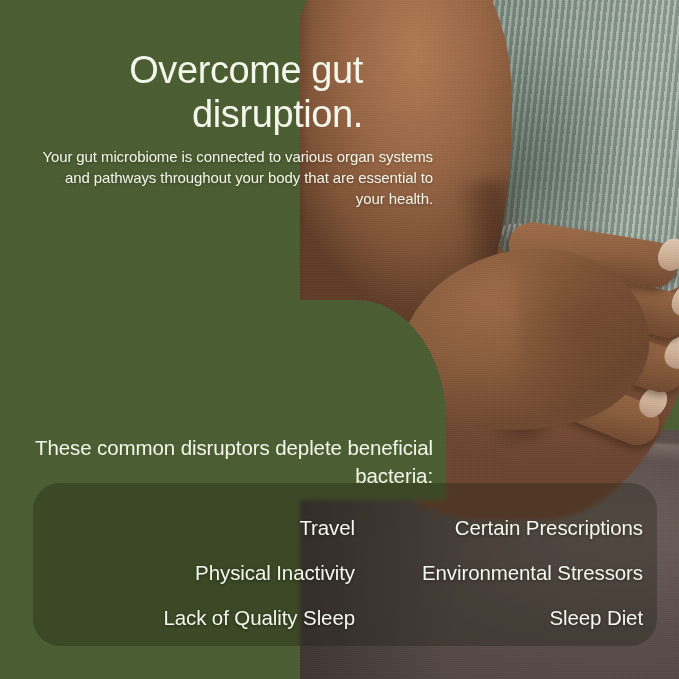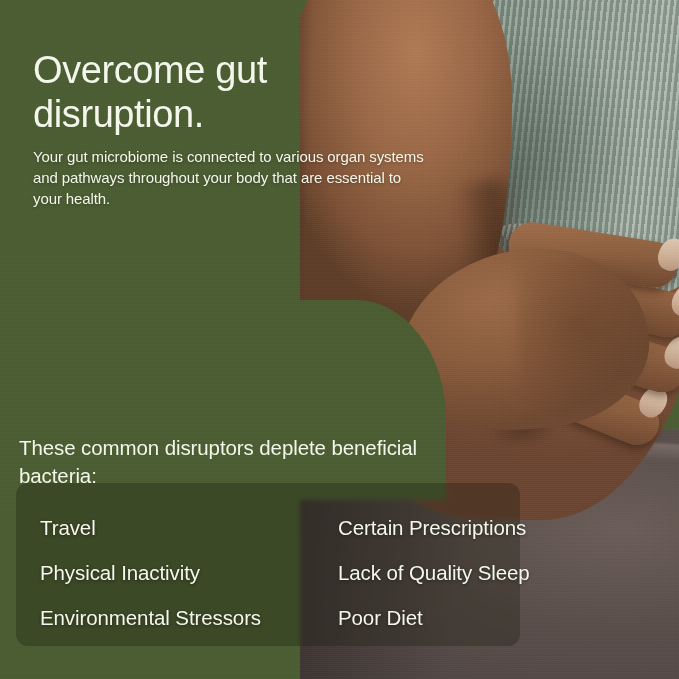--- a/index.html
+++ b/index.html
@@ -10,20 +10,21 @@
   body {
     font-family: "Liberation Sans", "DejaVu Sans", sans-serif;
   }
 
   #ad-card {
     position: relative;
     width: 679px;
     height: 679px;
     overflow: hidden;
     background: #4a5c31;
+    text-align: right;
   }
 
   
   .photo-layer {
     position: absolute;
     inset: 0;
     overflow: hidden;
   }
 
   
@@ -251,38 +252,38 @@
     width: 400px;
     font-size: 15px;
     line-height: 1.40;
     font-weight: 400;
     color: #f3f6ea;
     letter-spacing: -0.1px;
     text-shadow: 0 1px 3px rgba(25,20,12,.35);
   }
   .list-lead {
     position: absolute;
-    left: 19px;
+    left: 33px;
     top: 413px;
     width: 400px;
     font-size: 20.5px;
     line-height: 1.40;
     font-weight: 400;
     color: #f3f6ea;
     letter-spacing: -0.1px;
   }
 
   
   .panel {
     position: absolute;
-    left: 16px;
+    left: 33px;
     top: 483px;
-    width: 504px;
+    width: 624px;
     height: 163px;
-    border-radius: 12px;
+    border-radius: 27px;
     background: rgba(22, 26, 14, 0.30);
     backdrop-filter: blur(2px);
   }
   .panel-grid {
     position: absolute;
     left: 24px;
     top: 22px;
     right: 14px;
     bottom: 14px;
     display: grid;
@@ -346,19 +347,19 @@
 
   <p class="subcopy">Your gut microbiome is connected to various organ systems and pathways throughout your body that are essential to your health.</p>
 
   <p class="list-lead">These common disruptors deplete beneficial bacteria:</p>
 
   <div class="panel">
     <div class="panel-grid">
       <div class="disruptor">Travel</div>
       <div class="disruptor">Certain Prescriptions</div>
       <div class="disruptor">Physical Inactivity</div>
+      <div class="disruptor">Environmental Stressors</div>
       <div class="disruptor">Lack of Quality Sleep</div>
-      <div class="disruptor">Environmental Stressors</div>
-      <div class="disruptor">Poor Diet</div>
+      <div class="disruptor">Sleep Diet</div>
     </div>
   </div>
 
 </div>
 
 </body></html>

